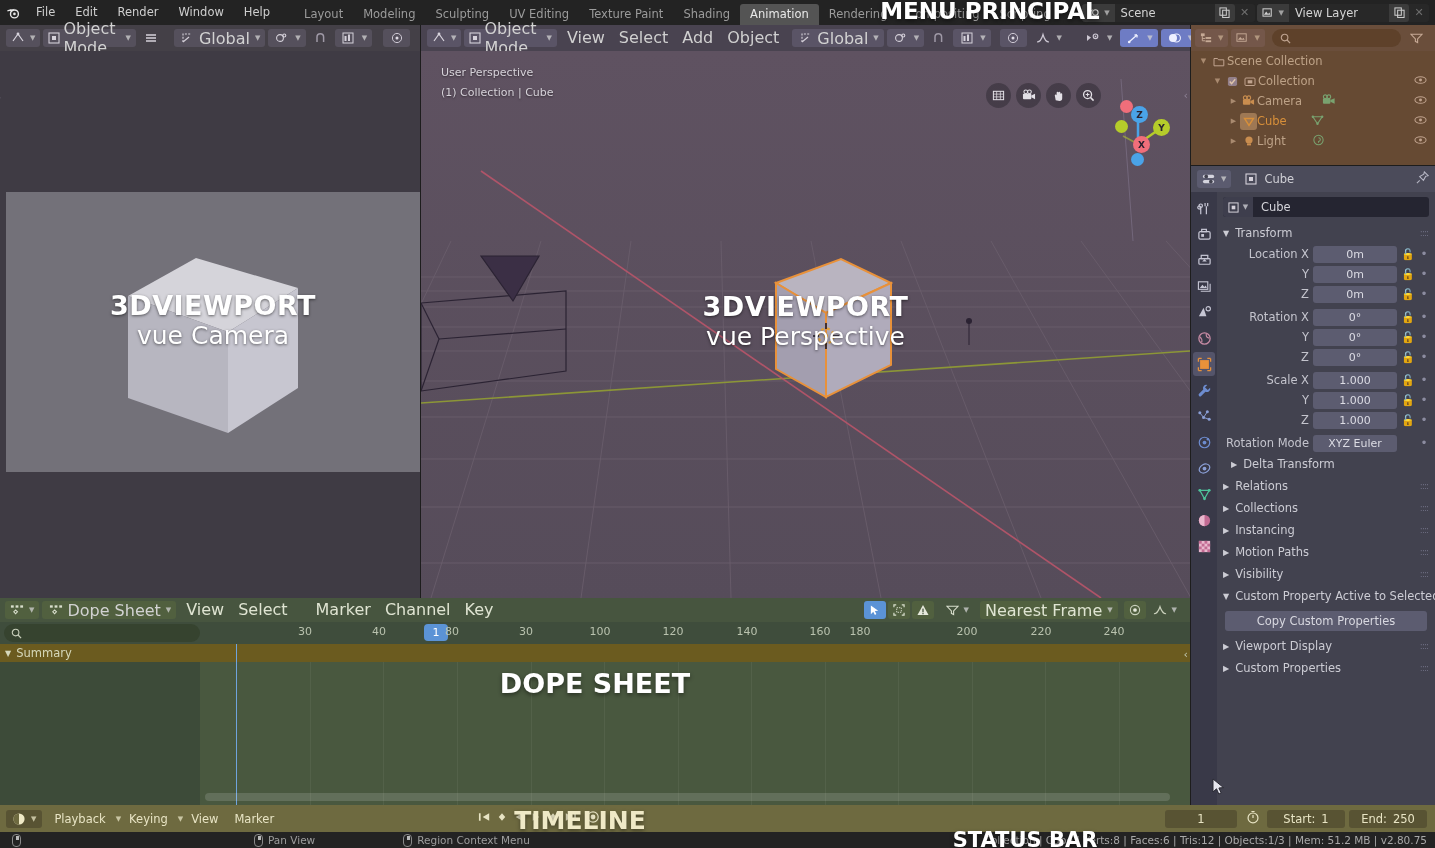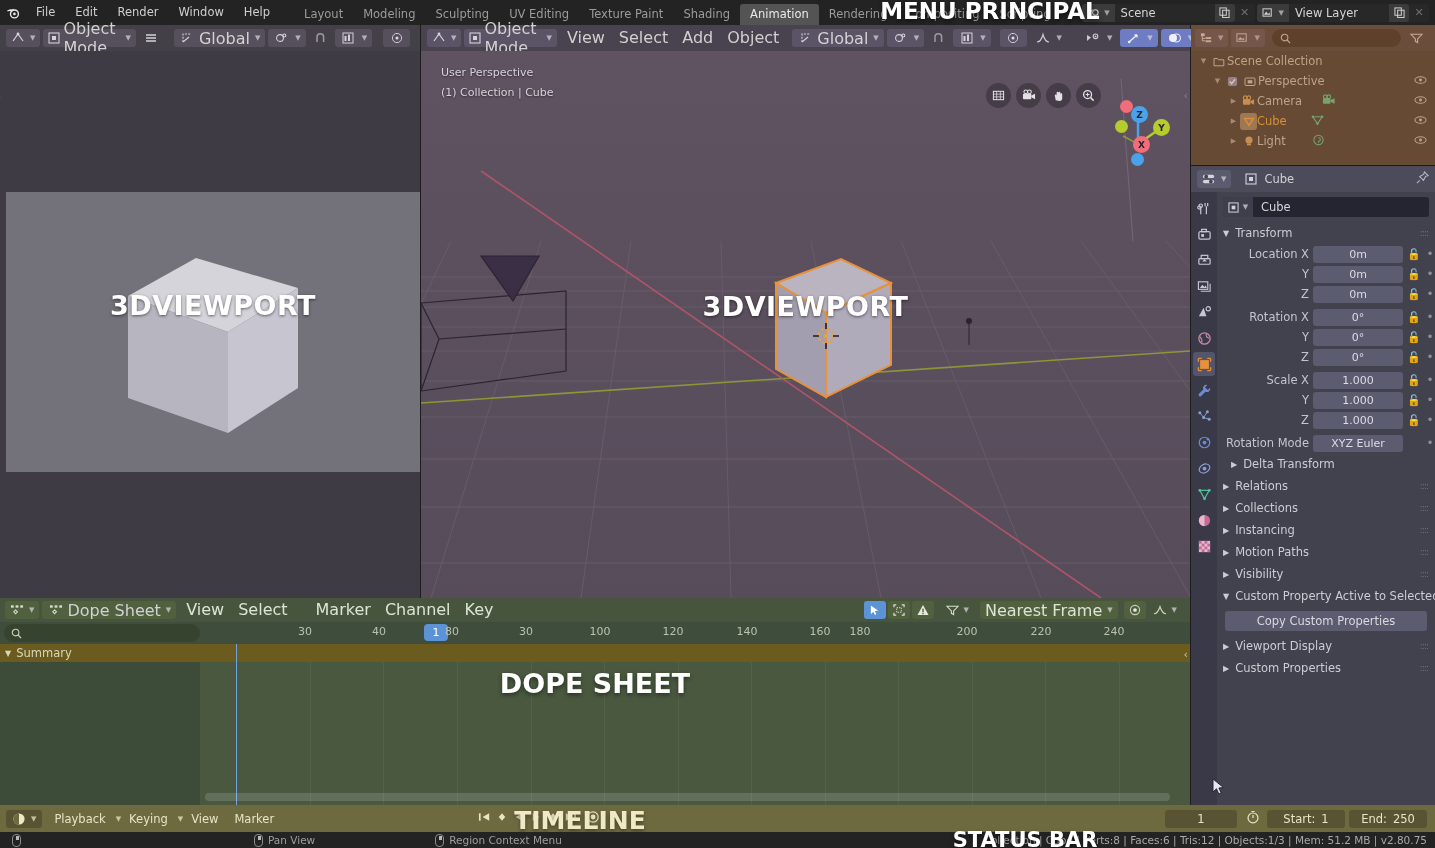--- a/index.html
+++ b/index.html
@@ -112,21 +112,21 @@
   .ptab { width: 22px; height: 24px; display: flex; align-items: center; justify-content: center; border-radius: 3px; }
   .ptab.active { background: #54546a; }
   #prop-body { position: absolute; left: 26px; top: 26px; width: 218px; height: 613px; overflow: hidden; }
   .id-field { display: flex; align-items: center; height: 20px; background: #252531; border-radius: 3px;
               margin: 5px 6px; font-size: 11.5px; color: #d4d4da; }
   .id-field .lead { width: 30px; height: 20px; background: #3e3e4d; border-radius: 3px 0 0 3px;
                     display: flex; align-items: center; justify-content: center; gap: 2px; }
   .panel-head { display: flex; align-items: center; height: 22px; font-size: 11.5px; color: #ccccd4; padding-left: 6px; gap: 6px; }
   .panel-head .tri { font-size: 8px; }
   .dots { margin-left: auto; margin-right: 7px; color: #6d6d82; font-size: 9px; letter-spacing: -1px; }
-  .prop-row { display: flex; align-items: center; height: 20px; font-size: 11.5px; color: #c4c4cd; gap: 4px; padding-right: 0; }
+  .prop-row { display: flex; align-items: center; height: 20px; font-size: 11.5px; color: #c4c4cd; gap: 4px; padding-right: 6px; }
   .prop-label { width: 92px; text-align: right; }
   .prop-value { flex: 1; height: 17px; background: #5c5c70; border-radius: 3px; text-align: center;
                 line-height: 17px; color: #dcdce4; font-size: 11px; }
   .lockico { width: 14px; text-align: center; color: #9a9aae; font-size: 11px; }
   .dotico { width: 10px; text-align: center; color: #8c8ca0; font-size: 12px; }
   .sub-panel { padding-left: 14px; }
   .wide-btn { margin: 4px 8px; height: 20px; background: #5c5c70; border-radius: 3px;
               display: flex; align-items: center; justify-content: center; font-size: 11.5px; color: #d8d8e0; }
   #prop-label-overlay {
     position: absolute; left: 1191px; top: 440px; width: 244px; text-align: center;
@@ -349,20 +349,21 @@
 
     <div id="vp-left">
       <div id="cam-frame">
         <svg id="cam-cube" width="190" height="190" viewBox="0 0 190 190">
           <polygon points="10,48 78,10 180,40 110,84" fill="#d5d4da"></polygon>
           <polygon points="10,48 110,84 110,185 10,150" fill="#b7b6c0"></polygon>
           <polygon points="110,84 180,40 180,140 110,185" fill="#c7c6d0"></polygon>
         </svg>
         <div class="vp-overlay-text" style="top:98px">
           <div class="vp-title">3DVIEWPORT</div>
+          <div class="vp-sub">vue Camera</div>
         </div>
       </div>
       <div style="position:absolute;left:-3px;top:40px;color:#6f6a76;font-size:11px">›</div>
     </div>
 
     <div class="vp-header" id="vp-right-header">
       <div class="hdr-btn" style="background:#5a5466">
         <svg width="14" height="12" viewBox="0 0 14 12">
             <path d="M2 9 L7 2 L12 9" fill="none" stroke="#d8d4dd" stroke-width="1.2"></path>
             <circle cx="7" cy="2" r="1.4" fill="#d8d4dd"></circle>
@@ -535,20 +536,21 @@
         <path d="M548 270 v24" stroke="#2b2333" stroke-width="1"></path>
       </svg>
 
       <div class="vp-info">
         <div>User Perspective</div>
         <div>(1) Collection | Cube</div>
       </div>
 
       <div class="vp-overlay-text" style="top:240px">
         <div class="vp-title">3DVIEWPORT</div>
+        <div class="vp-sub">vue Perspective</div>
       </div>
 
       <div style="position:absolute;left:565px;top:32px;display:flex;gap:5px">
         <div class="gizmo-btn">
           <svg width="13" height="13" viewBox="0 0 14 14">
               <rect x="1.5" y="2.5" width="11" height="9" fill="none" stroke="#e3e0e6" stroke-width="1.1"></rect>
               <path d="M5 2.5v9M9 2.5v9M1.5 5.5h11M1.5 8.5h11" stroke="#e3e0e6" stroke-width=".8"></path>
             </svg>
         </div>
         <div class="gizmo-btn">
@@ -641,21 +643,21 @@
               <rect x="1" y="1" width="10" height="10" rx="2" fill="#7b88c9"></rect>
               <path d="M3 6 L5 8.3 L9 3.6" stroke="#fff" stroke-width="1.5" fill="none"></path>
             </svg>
         </span>
         <span class="icobox">
           <svg width="12" height="11" viewBox="0 0 12 11">
               <rect x="1" y="2" width="10" height="7.5" rx="1" fill="none" stroke="#c9c5cf" stroke-width="1"></rect>
               <rect x="3.7" y="4.2" width="4.6" height="3.2" fill="#c9c5cf"></rect>
             </svg>
         </span>
-        <span>Perspective</span>
+        <span>Collection</span>
         <span class="eye">
           <svg width="13" height="10" viewBox="0 0 14 10">
               <ellipse cx="7" cy="5" rx="6" ry="3.6" fill="none" stroke="#c9c5cf" stroke-width="1.1"></ellipse>
               <circle cx="7" cy="5" r="1.6" fill="#c9c5cf"></circle>
             </svg>
         </span>
       </div>
       <div class="out-row" style="padding-left:36px">
         <span class="disclos">▶</span>
         <span class="icobox">
@@ -1202,21 +1204,21 @@
           <i></i>
         </span>
       <span></span>
     </div>
     <div class="mouse-hint" style="margin-left:228px">
       <span class="mouse-glyph">
           <i></i>
         </span>
       <span>Pan View</span>
     </div>
-    <div class="mouse-hint" style="margin-left:120px">
+    <div class="mouse-hint" style="margin-left:88px">
       <span class="mouse-glyph">
           <i></i>
         </span>
       <span>Region Context Menu</span>
     </div>
     <div id="status-right">Collection | Cube | Verts:8 | Faces:6 | Tris:12 | Objects:1/3 | Mem: 51.2 MB | v2.80.75</div>
   </div>
   <div id="status-label">STATUS BAR</div>
 
   <div id="menu-label">MENU PRINCIPAL</div>

